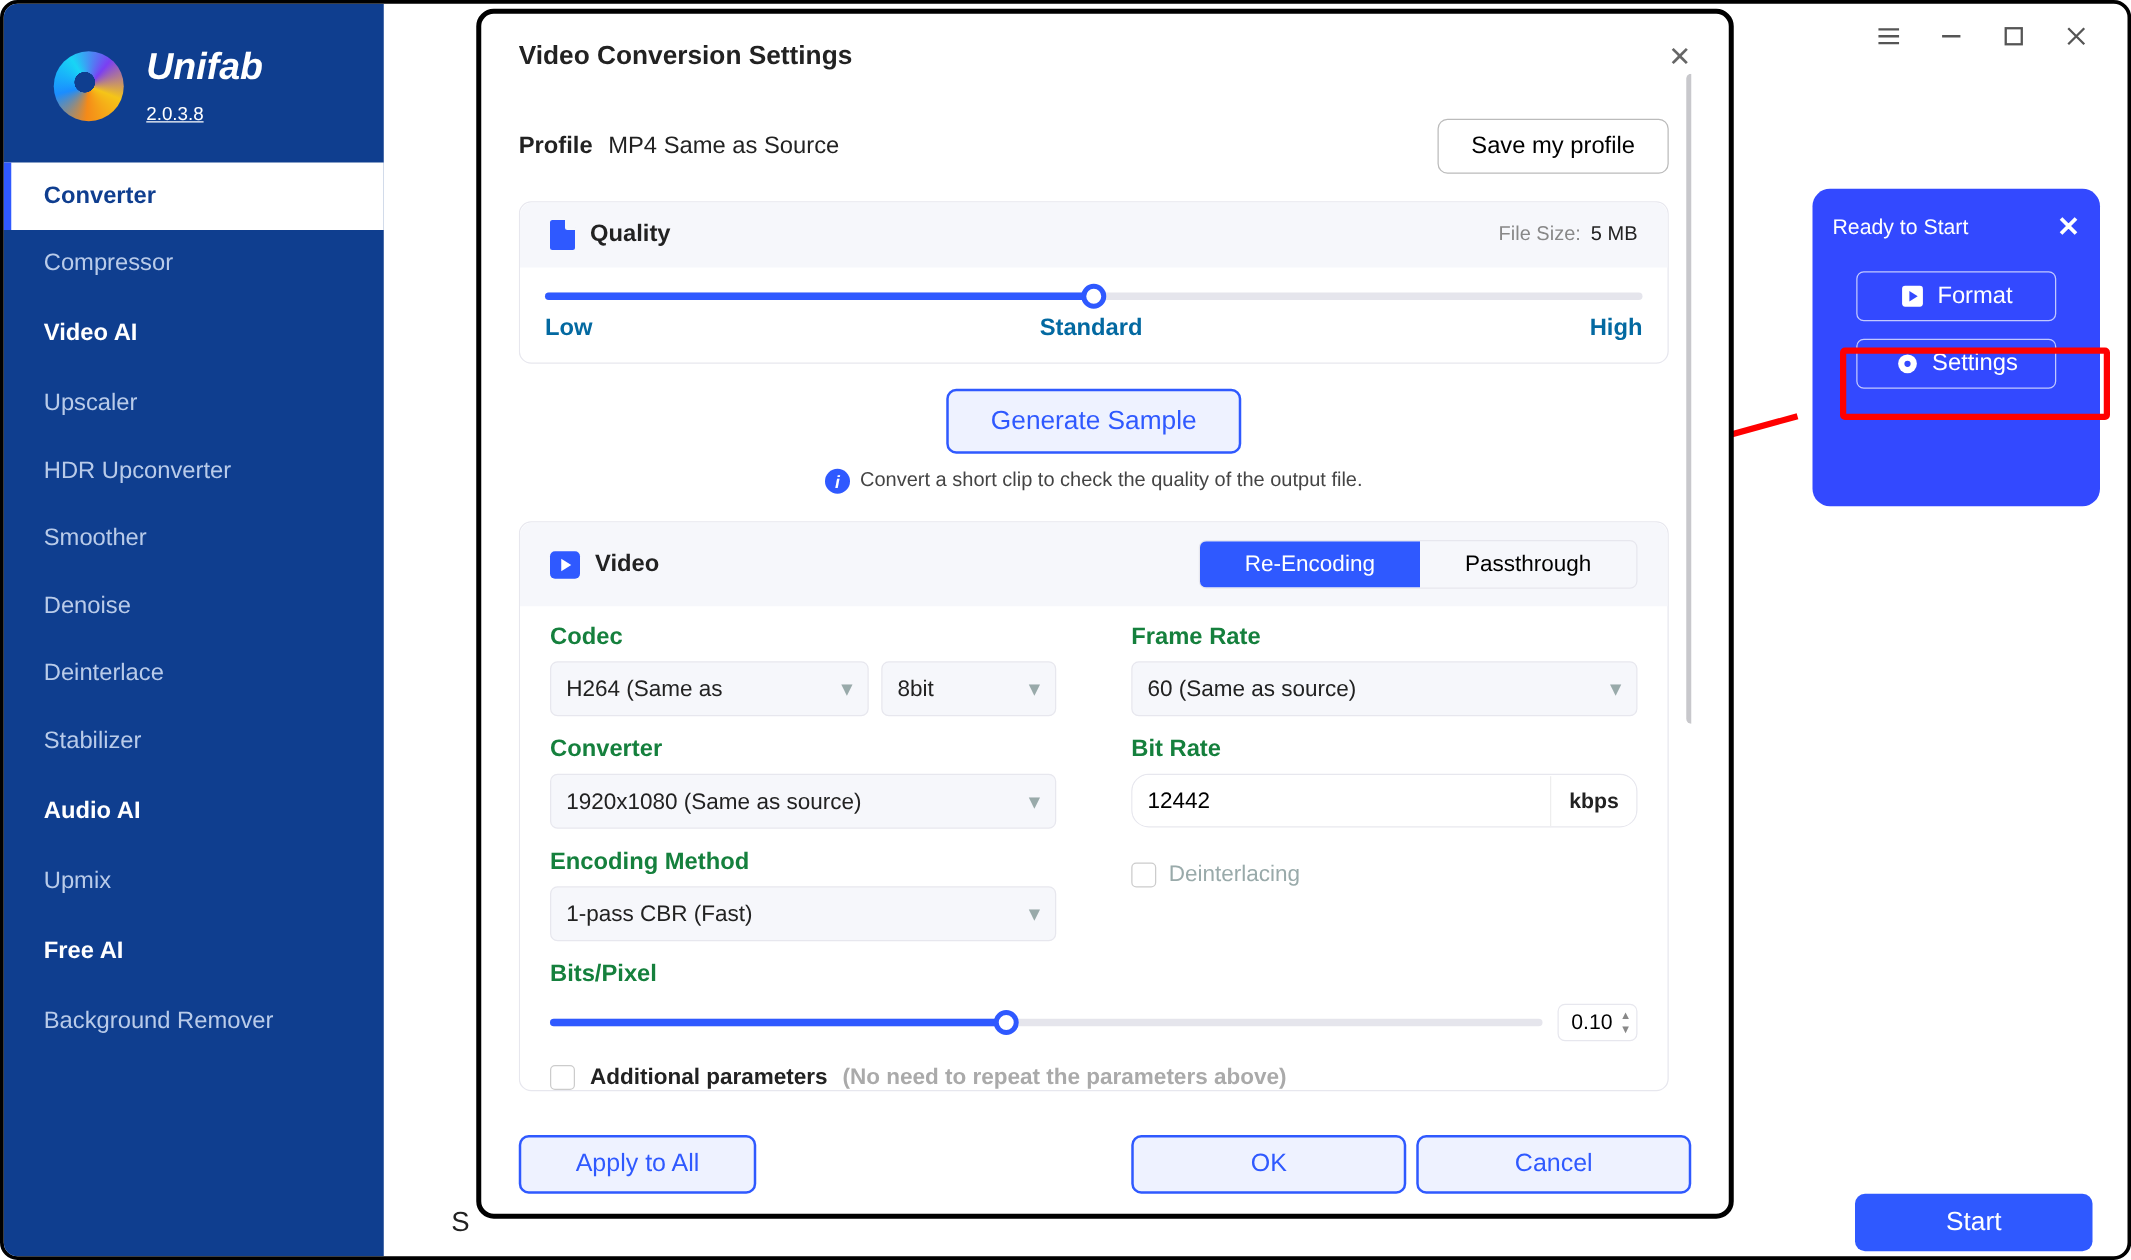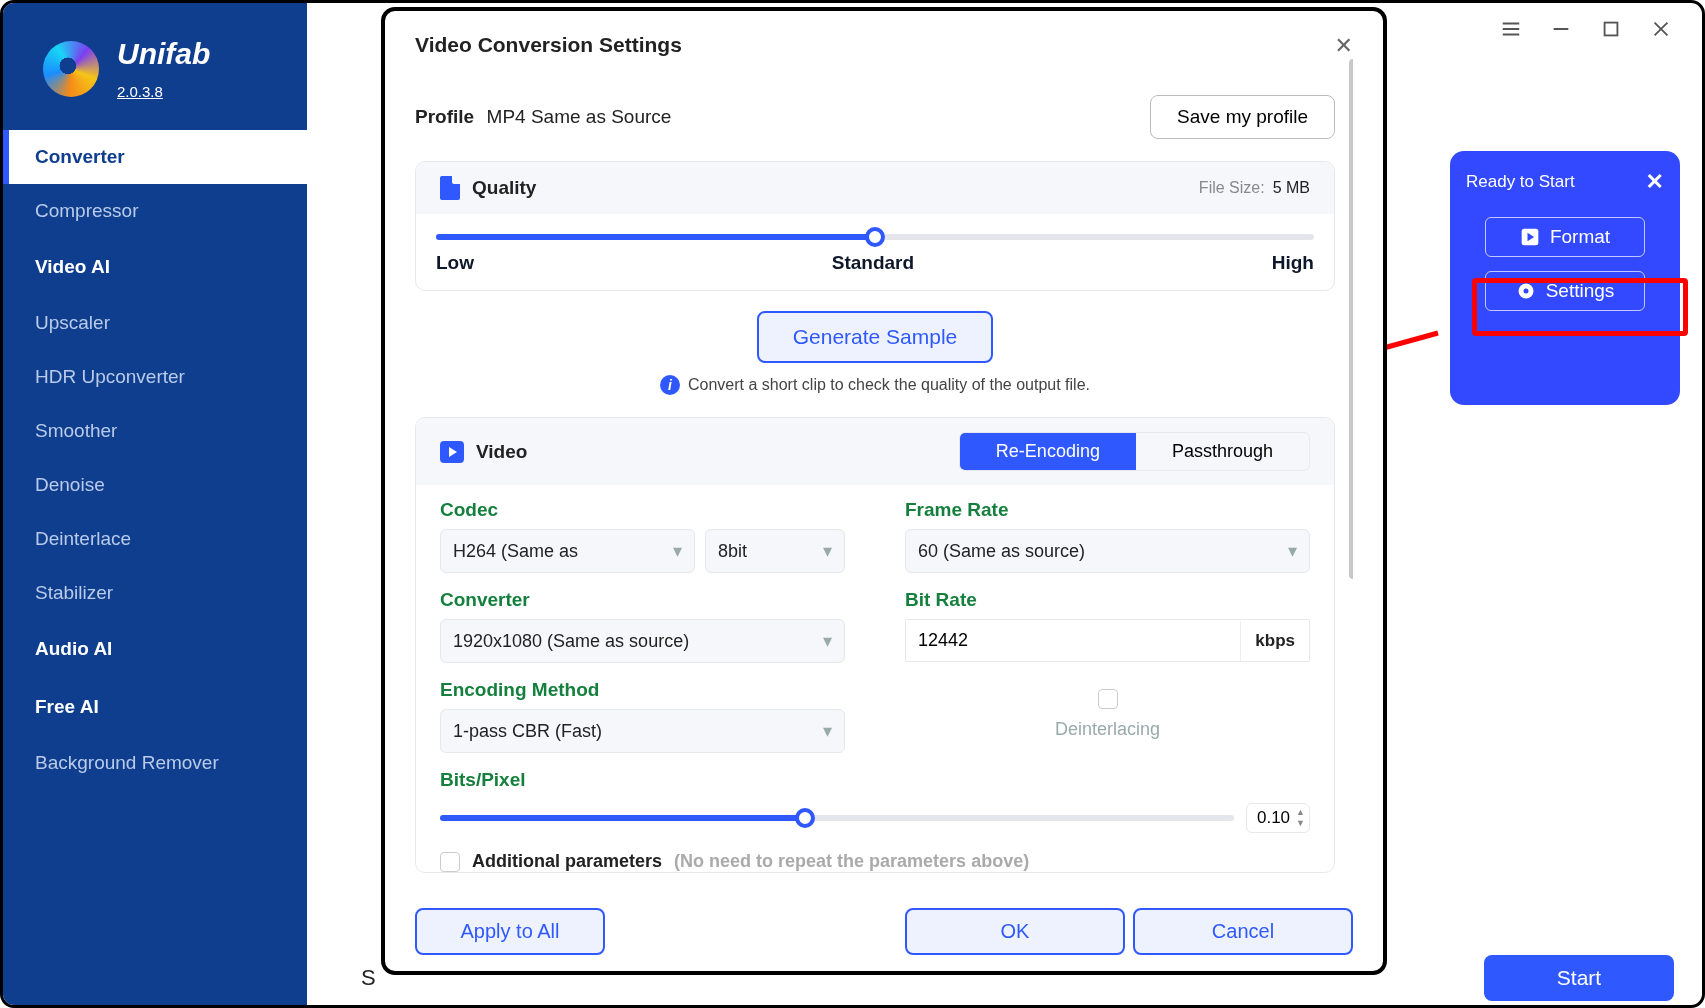--- a/index.html
+++ b/index.html
@@ -60,43 +60,43 @@
   .doc-icon::after{content:'';position:absolute;top:0;right:0;width:8px;height:8px;background:#f6f7fb;border-bottom-left-radius:2px;}
   .play-icon { width:24px; height:22px; background:#2f59ff; border-radius:4px; display:flex; align-items:center; justify-content:center;}
   .play-icon::after{content:'';border-left:8px solid #fff;border-top:5px solid transparent;border-bottom:5px solid transparent;margin-left:2px;}
   .filesize { font-size:16px; color:#888; }
   .filesize b{color:#222;font-weight:400;margin-left:8px;}
 
   .quality-slider { padding:20px 20px 16px; }
   .track { position:relative; height:6px; background:#e5e5ec; border-radius:3px; }
   .track .fill { position:absolute; left:0; top:0; bottom:0; background:#2f59ff; border-radius:3px; }
   .thumb { position:absolute; top:50%; width:20px; height:20px; background:#fff; border:4px solid #2f59ff; border-radius:50%; transform:translate(-50%,-50%); }
-  .ticks { display:flex; justify-content:space-between; margin-top:12px; font-size:19px; font-weight:700; color:#0f172a;}
+  .ticks { display:flex; justify-content:space-between; margin-top:12px; font-size:19px; font-weight:700; color:#0369a1;}
 
   .gen-sample { display:block; margin:20px auto 12px; border:2px solid #2f59ff; background:#eef2ff; color:#2f59ff; font-size:21px; font-weight:500; padding:12px 34px; border-radius:8px; cursor:pointer;}
   .hint-row { display:flex; align-items:center; justify-content:center; gap:8px; font-size:16px; color:#444; margin-bottom:8px;}
   .info-i { width:20px;height:20px;border-radius:50%;background:#2f59ff;color:#fff;display:flex;align-items:center;justify-content:center;font-style:italic;font-weight:700;font-size:14px;}
 
   .seg { display:flex; border:1px solid #e7e7ee; border-radius:6px; overflow:hidden; }
   .seg .s { padding:8px 36px; font-size:18px; cursor:pointer; }
   .seg .s.active { background:#2f59ff; color:#fff; }
 
   .form { padding:14px 24px 0; }
   .row2 { display:flex; gap:60px; }
   .col { flex:1; display:flex; flex-direction:column; gap:8px; }
   .flabel { font-size:19px; font-weight:700; color:#15803d; }
   .select { border:1px solid #e7e7ee; background:#f6f7fb; border-radius:6px; padding:10px 12px; font-size:18px; color:#222; display:flex; align-items:center; justify-content:space-between; cursor:pointer; }
   .select .caret{color:#9aa;}
   .sel-row { display:flex; gap:10px;}
   .sel-row .select:first-child{flex:1;}
   .sel-row .select.small{width:140px;}
-  .input-grp { display:flex; align-items:center; border:1px solid #e7e7ee; border-radius:2px; overflow:hidden;}
+  .input-grp { display:flex; align-items:center; border:1px solid #e7e7ee; border-radius:14px; overflow:hidden;}
   .input-grp input{flex:1;border:none;padding:10px 12px;font-size:18px;background:#fff;outline:none;}
   .input-grp .unit{padding:10px 14px;background:#fff;font-size:17px;font-weight:700;color:#222;border-left:1px solid #eee;}
-  .chk-row { display:flex; align-items:center; gap:10px; color:#9aa; font-size:18px; padding-top:10px;flex-direction:column;}
+  .chk-row { display:flex; align-items:center; gap:10px; color:#9aa; font-size:18px; padding-top:10px;}
   .chk { width:20px;height:20px;border:1px solid #ccc;border-radius:4px;background:#fff;}
 
   .bits-row { display:flex; align-items:center; gap:12px; margin-top:12px;}
   .bits-slider { flex:1; position:relative; height:6px; background:#e5e5ec; border-radius:3px;}
   .bits-slider .fill{position:absolute;left:0;top:0;bottom:0;background:#2f59ff;border-radius:3px;}
   .bits-slider .thumb{position:absolute;top:50%;width:20px;height:20px;background:#fff;border:4px solid #2f59ff;border-radius:50%;transform:translate(-50%,-50%);}
   .bits-box { display:flex; align-items:center; border:1px solid #e7e7ee; border-radius:6px; padding:4px 4px 4px 10px; font-size:17px; gap:6px;}
   .stepper { display:flex; flex-direction:column; gap:2px;}
   .stepper span{font-size:9px;color:#888;cursor:pointer;line-height:1;}
 
@@ -150,20 +150,21 @@
     <div class="nav-item active">Converter</div>
     <div class="nav-item">Compressor</div>
     <div class="nav-head">Video AI</div>
     <div class="nav-item">Upscaler</div>
     <div class="nav-item">HDR Upconverter</div>
     <div class="nav-item">Smoother</div>
     <div class="nav-item">Denoise</div>
     <div class="nav-item">Deinterlace</div>
     <div class="nav-item">Stabilizer</div>
     <div class="nav-head">Audio AI</div>
+    <div class="nav-item">Upmix</div>
     <div class="nav-head">Free AI</div>
     <div class="nav-item">Background Remover</div>
   </div>
 </div>
 
 <div class="task-panel">
   <div class="task-head">
     <span>Ready to Start</span>
     <span class="x">✕</span>
   </div>

